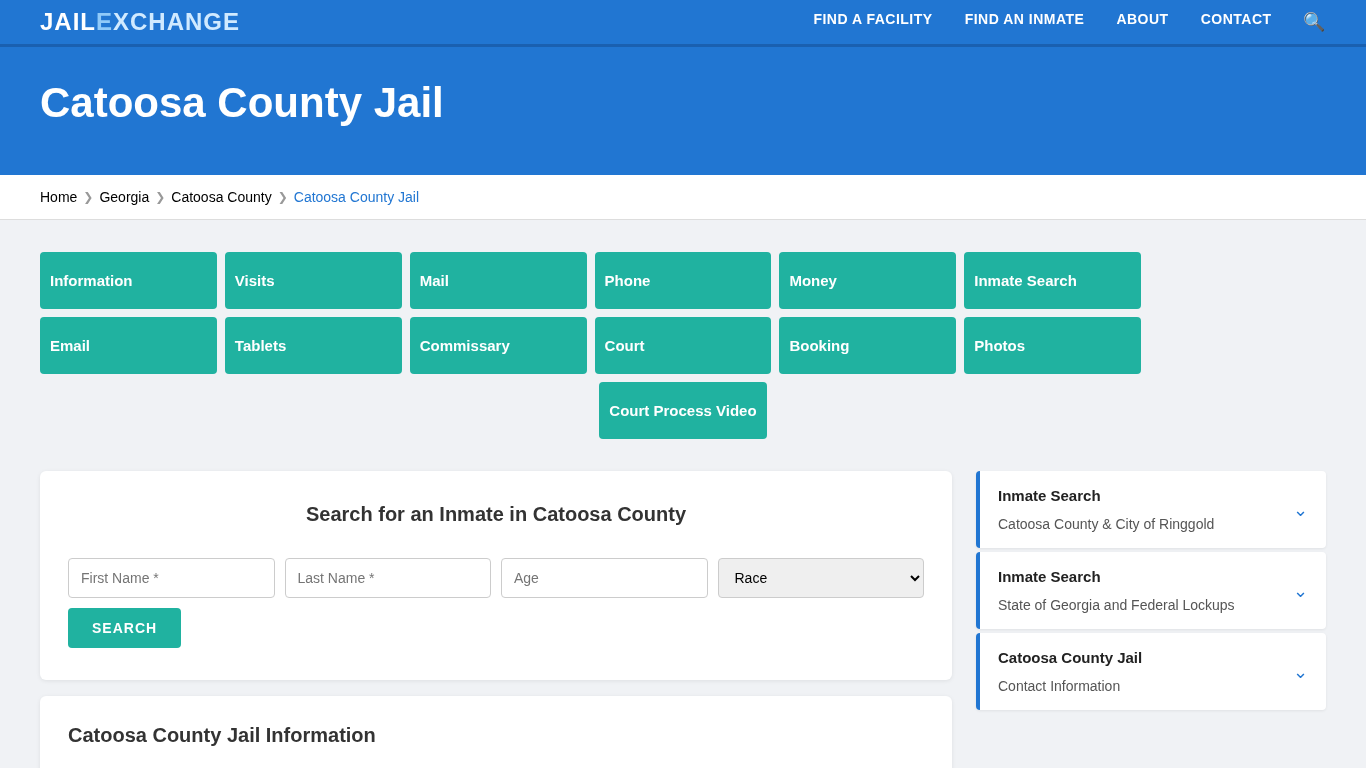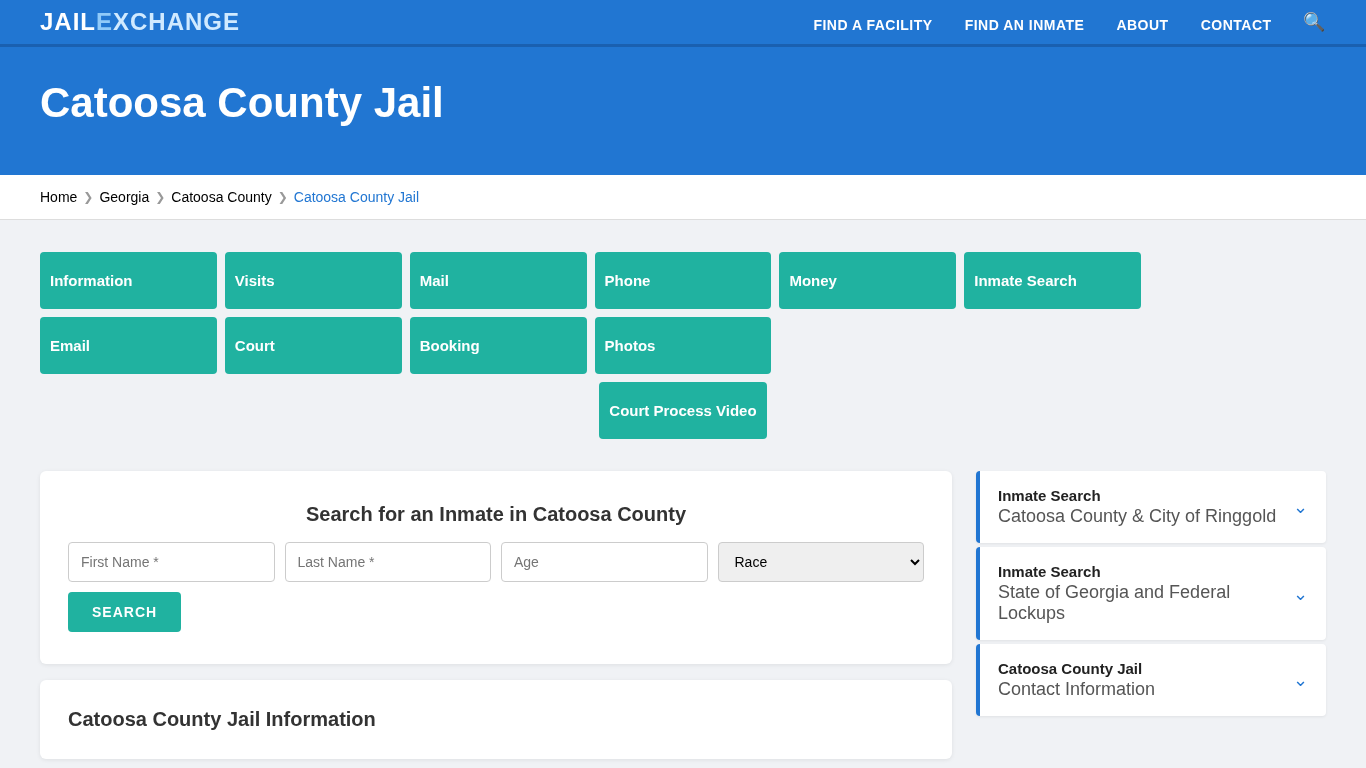--- a/index.html
+++ b/index.html
@@ -20,21 +20,21 @@
       align-items: center;
       font-size: 24px;
       font-weight: 900;
       color: #fff;
       letter-spacing: 1px;
     }
     .logo span.ex { color: #fff; }
     .logo span.change { color: #d0eaff; }
     .nav {
       display: flex;
-      align-items: flex-end;
+      align-items: flex-start;
       gap: 32px;
     }
     .nav a {
       color: #fff;
       text-decoration: none;
       font-size: 14px;
       font-weight: 700;
       letter-spacing: 0.5px;
       cursor: pointer;
     }
@@ -133,21 +133,21 @@
     .search-card {
       background: #fff;
       border-radius: 6px;
       padding: 32px 28px;
       flex: 1;
       box-shadow: 0 1px 4px rgba(0,0,0,0.08);
     }
     .search-card h2 {
       font-size: 20px;
       font-weight: 700;
-      margin-bottom: 16px;
+      margin-bottom: 32px;
       text-align: center;
     }
     .search-form {
       display: flex;
       gap: 10px;
       flex-wrap: wrap;
       margin-bottom: 10px;
     }
     .search-form input,
     .search-form select {
@@ -202,23 +202,23 @@
       align-items: center;
       padding: 16px 18px;
       cursor: pointer;
     }
     .sidebar-item-title {
       font-size: 15px;
       font-weight: 700;
       color: #222;
     }
     .sidebar-item-subtitle {
-      font-size: 18px;
+      font-size: 14px;
       color: #555;
-      margin-top: 2px;
+      margin-top: 12px;
     }
     .chevron-icon {
       color: #2176d2;
       font-size: 18px;
     }
     .sidebar-item:last-child { margin-bottom: 0; }
   </style>
 </head>
 <body>
 
@@ -259,20 +259,22 @@
     <button class="grid-btn">Information</button>
     <button class="grid-btn">Visits</button>
     <button class="grid-btn">Mail</button>
     <button class="grid-btn">Phone</button>
     <button class="grid-btn">Money</button>
     <button class="grid-btn">Inmate Search</button>
   </div>
 
   <div class="grid-row2">
     <button class="grid-btn">Email</button>
+    <button class="grid-btn">Tablets</button>
+    <button class="grid-btn">Commissary</button>
     <button class="grid-btn">Court</button>
     <button class="grid-btn">Booking</button>
     <button class="grid-btn">Photos</button>
   </div>
 
   <div class="grid-row3">
     <button class="grid-btn">Court Process Video</button>
   </div>
 
   <div class="content-area">

